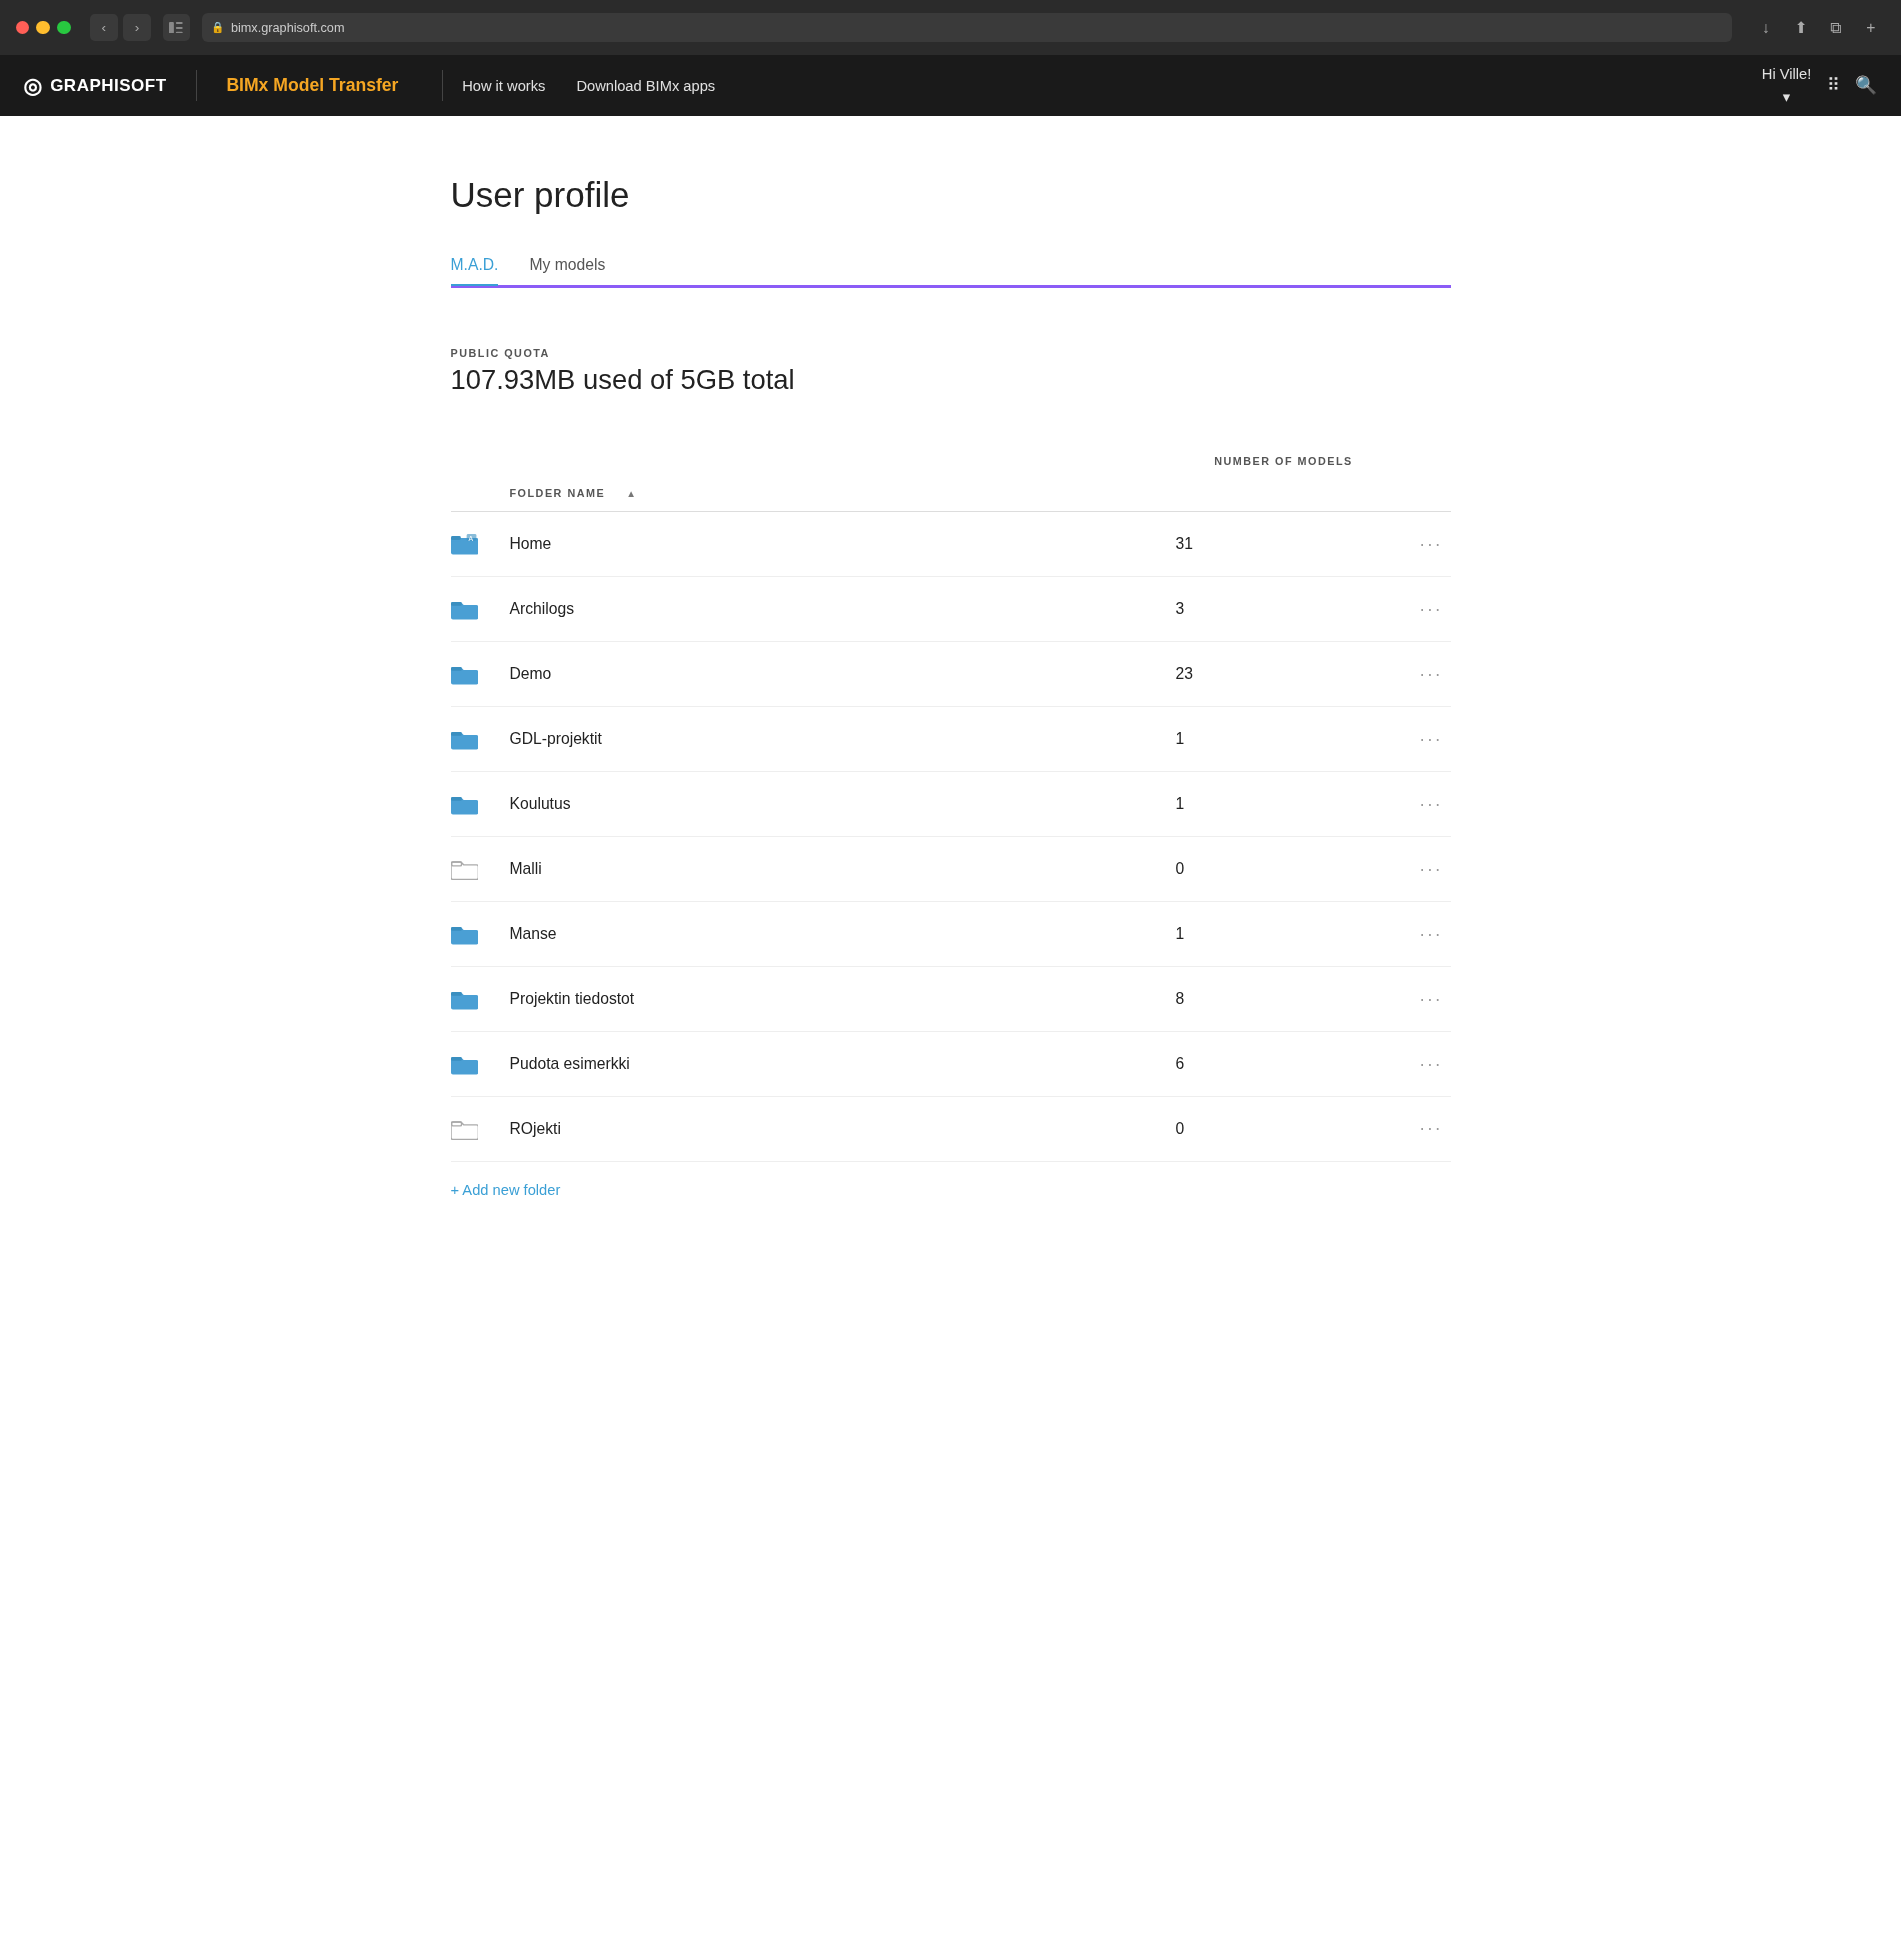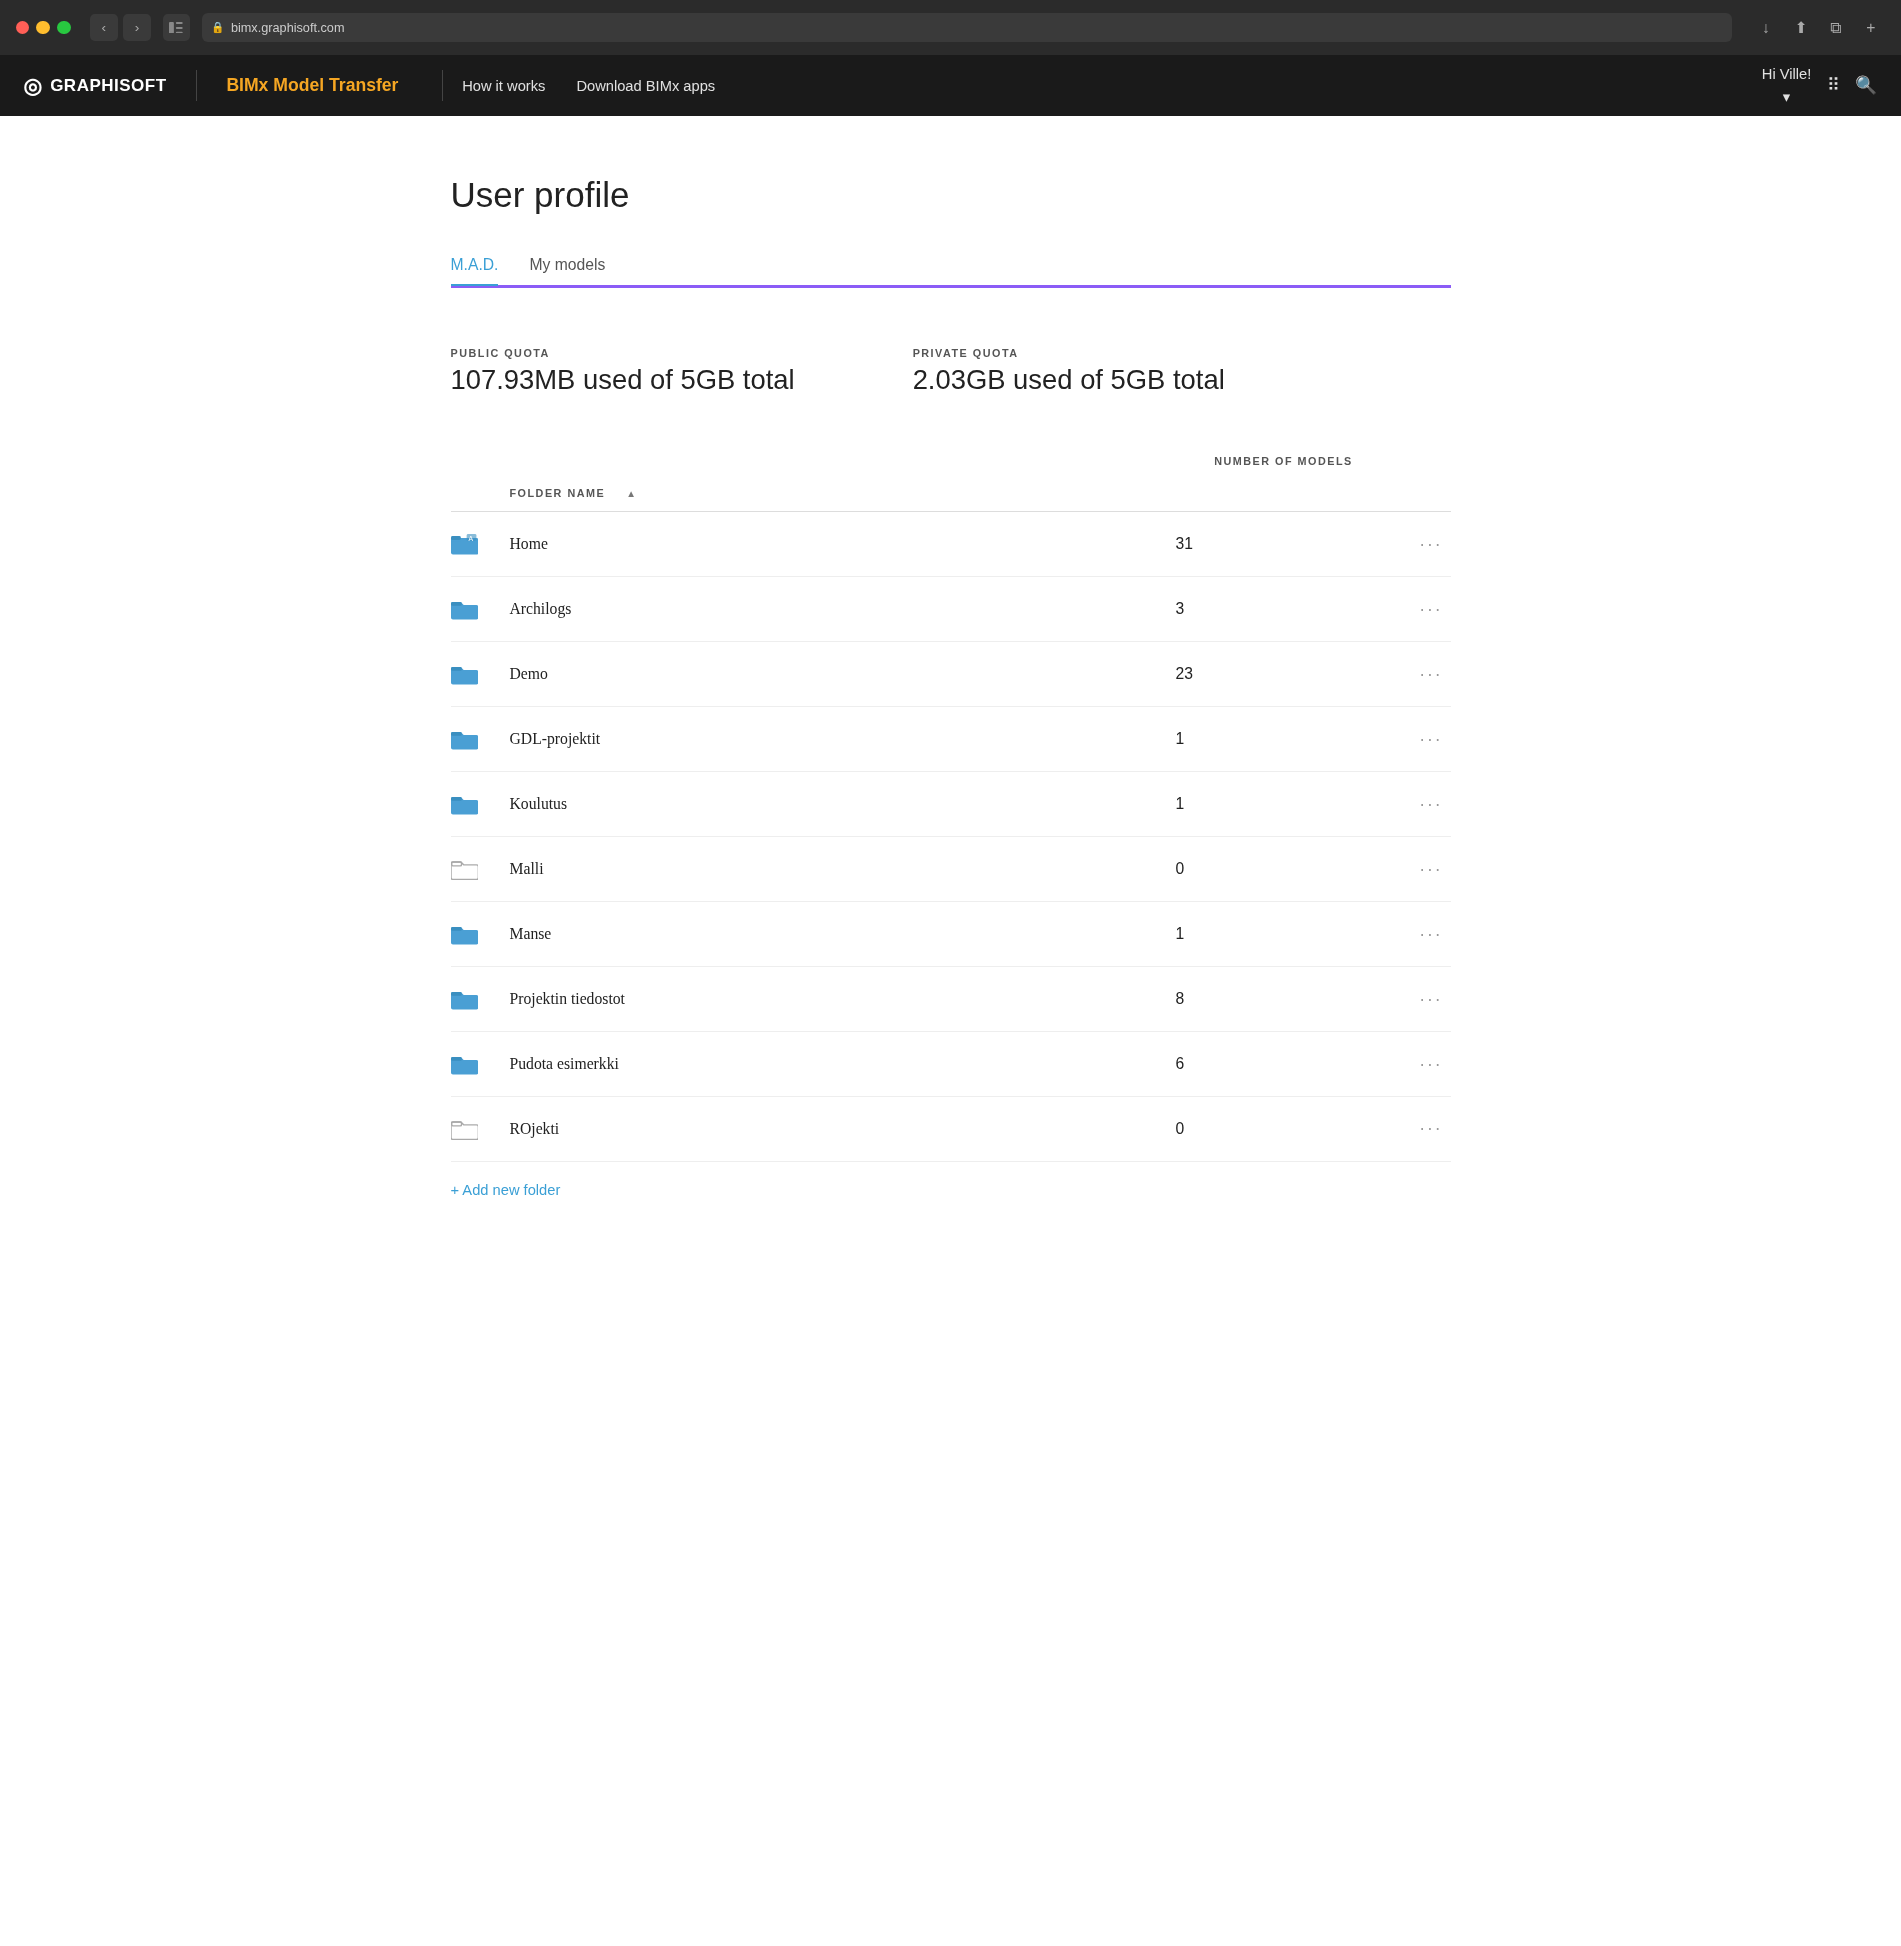--- a/index.html
+++ b/index.html
@@ -85,21 +85,21 @@
     .col-name { flex: 1; font-size: 10.8px; font-weight: 700; letter-spacing: 1.5px; text-transform: uppercase; color: #555; display: flex; align-items: flex-end; gap: 21px; margin-top: 32px; }
     .col-count { width: 216px; flex-shrink: 0; font-size: 10.8px; font-weight: 700; letter-spacing: 1.5px; text-transform: uppercase; color: #555; text-align: center; }
     .col-actions { width: 59px; flex-shrink: 0; }
 
     .folder-row {
       display: flex; align-items: center; padding: 17.6px 0;
       border-bottom: 1px solid #eee; cursor: pointer;
     }
     .folder-icon { width: 59px; flex-shrink: 0; display: flex; align-items: center; }
     .folder-svg { width: 27.4px; height: 21.6px; }
-    .folder-name { flex: 1; font-size: 15.7px; color: #222; font-family: Liberation Serif, serif; }
+    .folder-name { flex: 1; font-size: 15.7px; color: #222; }
     .folder-count { width: 216px; flex-shrink: 0; font-size: 15.7px; color: #222; }
     .folder-menu { width: 59px; flex-shrink: 0; display: flex; justify-content: flex-end; align-items: center; }
     .dots-btn { background: none; border: none; color: #999; font-size: 17.6px; cursor: pointer; letter-spacing: 2px; padding: 3.9px 7.8px; }
 
     .add-folder-btn {
       background: none; border: none; color: #3a9fd5; font-size: 14.7px;
       cursor: pointer; padding: 19.6px 0 0; text-decoration: none; display: block;
     }
 
     .sort-arrow { font-size: 9.8px; color: #777; }
@@ -166,24 +166,20 @@
 
   <div class="tabs">
     <a class="tab active">M.A.D.</a>
     <a class="tab">My models</a>
   </div>
 
   <div class="quota-section">
     <div class="quota-item">
       <div class="quota-label">PUBLIC QUOTA</div>
       <div class="quota-value">107.93MB used of 5GB total</div>
-    </div>
-    <div class="quota-item">
-      <div class="quota-label">PRIVATE QUOTA</div>
-      <div class="quota-value">2.03GB used of 5GB total</div>
     </div>
   </div>
 
   <div class="folder-table">
 
     <div class="table-header">
       <div class="col-icon"></div>
       <div class="col-name">
         <span>FOLDER NAME</span>
         <span class="sort-arrow">▲</span>

